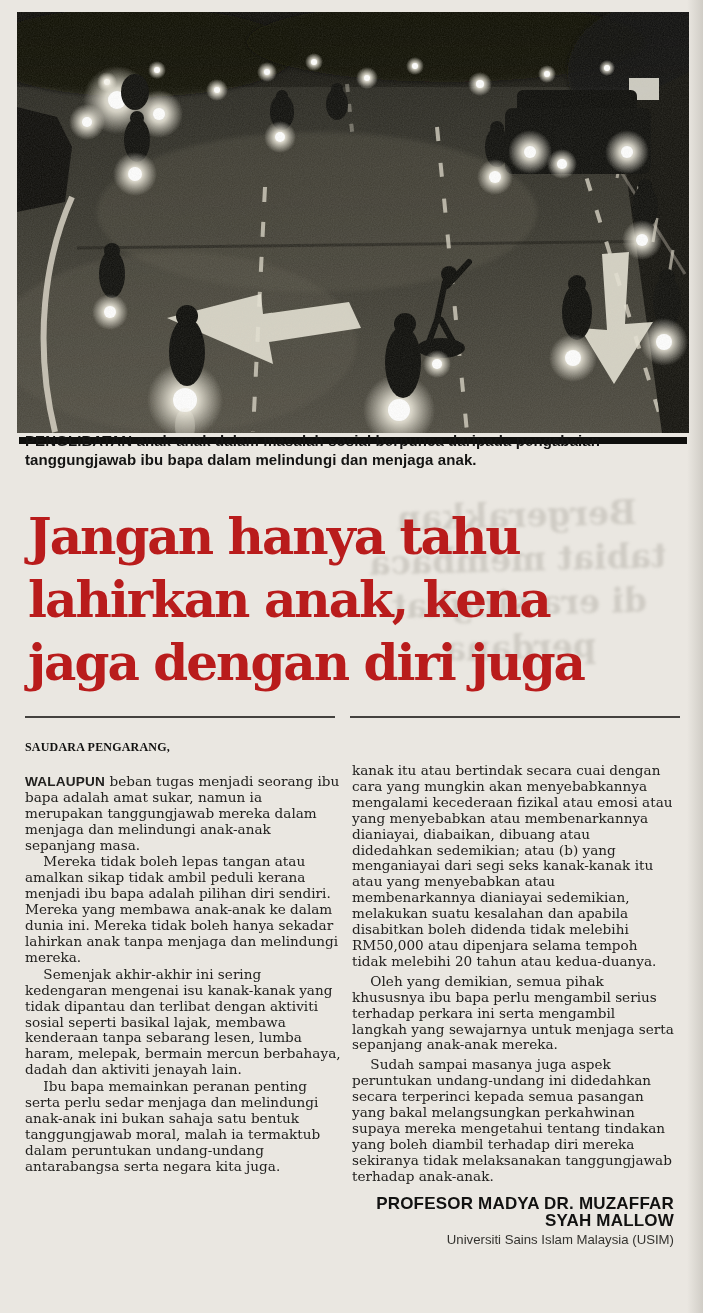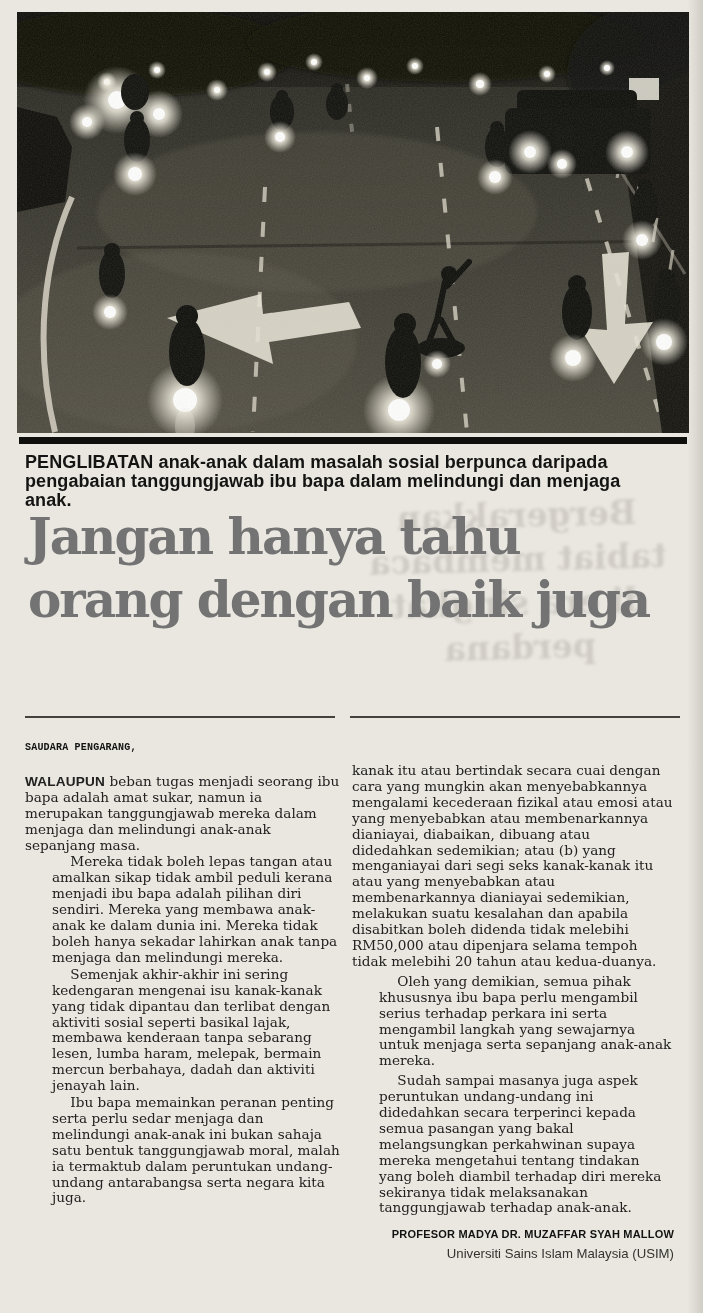--- a/index.html
+++ b/index.html
@@ -9,49 +9,49 @@
     font-family:"DejaVu Serif", serif;
     color:#1f1e1c;
   }
   .edge-shade{position:absolute;right:0;top:0;width:16px;height:100%;
     background:linear-gradient(to right, rgba(0,0,0,0), rgba(90,85,75,.18));}
   
   .photo{position:absolute;left:17px;top:12px;width:672px;height:421px;background:#14130e;}
   .photo svg{display:block;width:100%;height:100%;}
   .photo-rule{position:absolute;left:19px;top:437px;width:668px;height:7px;background:#0f0f0d;}
   
-  .caption{position:absolute;left:25px;top:453px;width:630px;
+  .caption{position:absolute;left:25px;top:431px;width:630px;
     font-family:"Liberation Sans", sans-serif;font-weight:bold;
-    font-size:18px;line-height:19px;color:#141413;letter-spacing:.1px;}
+    font-size:15px;line-height:19px;color:#141413;letter-spacing:.1px;}
   
   .ghost{position:absolute;left:338px;top:494px;width:360px;height:150px;
     font-family:"DejaVu Serif", serif;font-weight:bold;font-size:33px;line-height:44px;
     color:#aaa69d;opacity:.42;transform:scaleX(-1) rotate(1.5deg);
     filter:blur(1.6px);text-align:center;pointer-events:none;}
   
   .headline{position:absolute;left:28px;top:505px;width:660px;
     font-family:"DejaVu Serif", serif;font-weight:bold;
-    font-size:50px;line-height:63px;letter-spacing:-2px;color:#737373;}
+    font-size:50px;line-height:63px;letter-spacing:-2px;color:#b91c1c;}
   .col-rule{position:absolute;top:716px;height:2px;background:#44423f;}
   .col-rule.left{left:25px;width:310px;}
   .col-rule.right{left:350px;width:330px;}
   
   .column{position:absolute;font-size:13.6px;line-height:15.9px;color:#22211f;text-align:left;}
   .column.left{left:25px;top:740px;width:318px;}
   .column.right{left:352px;top:742px;width:322px;}
-  .salutation{font-family:Liberation Mono, monospace;font-weight:bold;
-    font-size:10px;letter-spacing:.2px;color:#121211;margin:0 0 18px 0;}
+  .salutation{font-family:Liberation Serif, serif;font-weight:bold;
+    font-size:12px;letter-spacing:.2px;color:#121211;margin:0 0 18px 0;}
   .para{margin:0 0 1px 0;}
-  .para.indent{text-indent:1.35em;margin-left:27px;}
+  .para.indent{text-indent:1.35em;}
   .para.gap{margin-top:4px;}
   .lead{font-family:"Liberation Sans", sans-serif;font-weight:bold;letter-spacing:.2px;}
   .right-pad{height:21px;}
   
   .byline{margin-top:10px;text-align:right;font-family:"Liberation Sans", sans-serif;}
-  .byline-name{font-weight:bold;font-size:11px;line-height:17px;color:#121211;letter-spacing:.2px;}
+  .byline-name{font-weight:bold;font-size:17px;line-height:17px;color:#121211;letter-spacing:.2px;}
   .byline-org{font-size:13.2px;line-height:17px;color:#34332f;margin-top:2px;}
 </style>
 </head>
 <body>
 
 <div class="edge-shade"></div>
 
 <div class="photo">
   <svg viewBox="0 0 672 421">
     <defs>
@@ -264,21 +264,22 @@
 
 <div class="caption">PENGLIBATAN anak-anak dalam masalah sosial berpunca daripada pengabaian tanggungjawab ibu bapa dalam melindungi dan menjaga anak.</div>
 
 <div class="ghost">
   <div>Bergerakkan tabiat membaca</div>
   <div>di era singkat perdana</div>
 </div>
 
 <h1 class="headline" style="margin:0;">
   <div>Jangan hanya tahu</div>
-  <div>orang dengan baik juga</div>
+  <div>lahirkan anak, kena</div>
+  <div>jaga dengan diri juga</div>
 </h1>
 
 <div class="col-rule left"></div>
 <div class="col-rule right"></div>
 
 <div class="column left">
   <p class="salutation">SAUDARA PENGARANG,</p>
   <p class="para"><span class="lead">WALAUPUN</span><span> beban tugas menjadi seorang ibu bapa adalah amat sukar, namun ia merupakan tanggungjawab mereka dalam menjaga dan melindungi anak-anak sepanjang masa.</span></p>
   <p class="para indent">Mereka tidak boleh lepas tangan atau amalkan sikap tidak ambil peduli kerana menjadi ibu bapa adalah pilihan diri sendiri. Mereka yang membawa anak-anak ke dalam dunia ini. Mereka tidak boleh hanya sekadar lahirkan anak tanpa menjaga dan melindungi mereka.</p>
   <p class="para indent">Semenjak akhir-akhir ini sering kedengaran mengenai isu kanak-kanak yang tidak dipantau dan terlibat dengan aktiviti sosial seperti basikal lajak, membawa kenderaan tanpa sebarang lesen, lumba haram, melepak, bermain mercun berbahaya, dadah dan aktiviti jenayah lain.</p>

